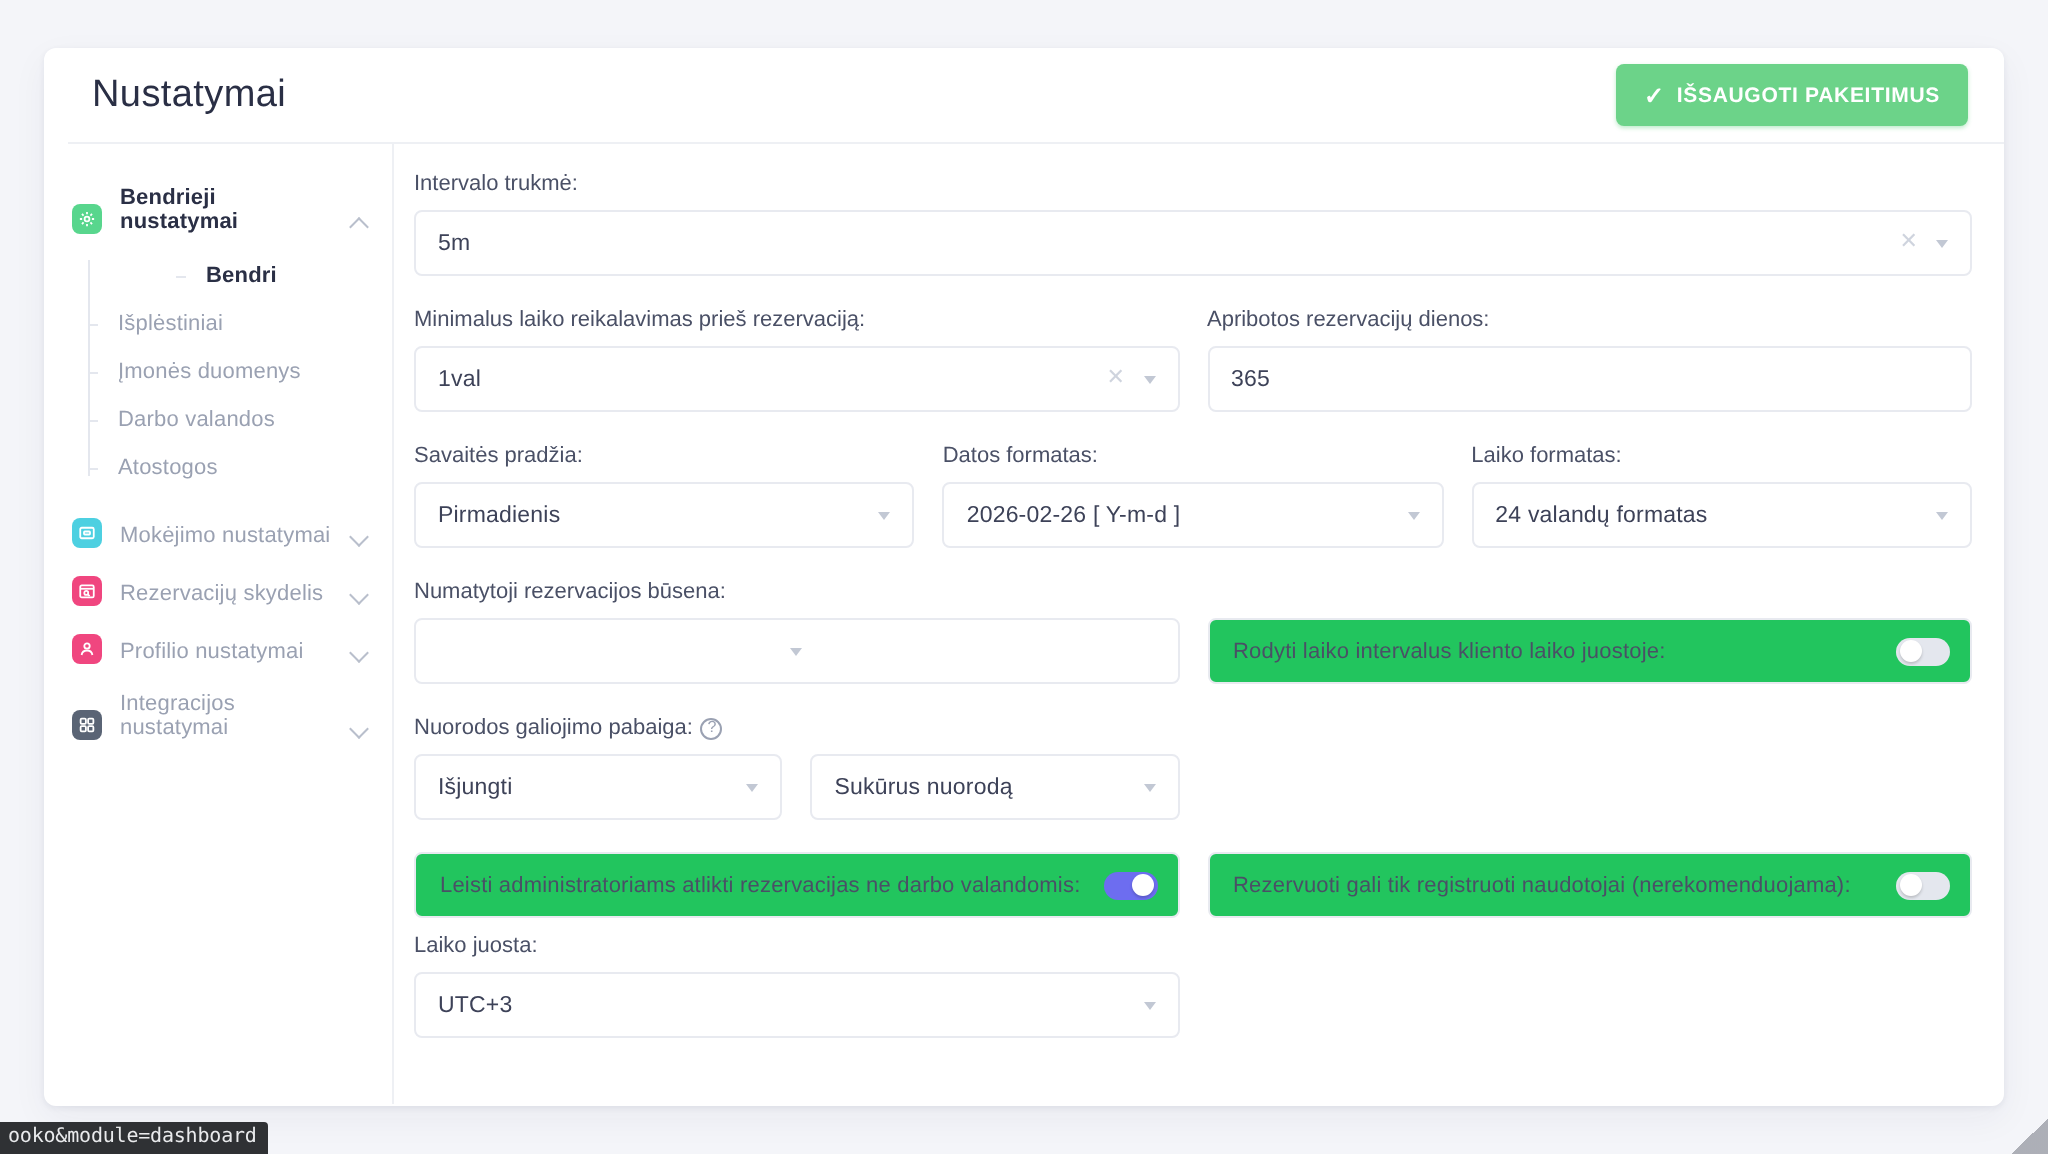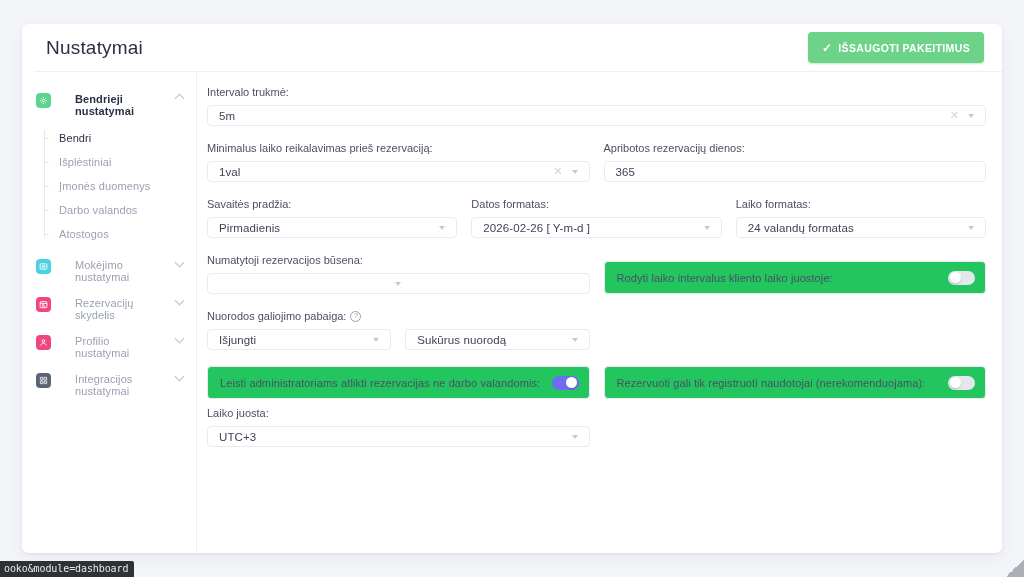--- a/index.html
+++ b/index.html
@@ -58,24 +58,24 @@
 
   
   .sidebar {
     width: 175px;
     flex: 0 0 175px;
     border-right: 1px solid #eef0f4;
     padding: 14px 0 0 0;
   }
   .nav-group { }
   .nav-group-head {
-    display: flex; align-items: flex-start;
+    display: flex; align-items: flex-end;
     padding: 7px 12px 7px 14px;
     cursor: pointer;
-    gap: 24px;
+    gap: 9px;
   }
   .nav-icon {
     width: 15px; height: 15px;
     border-radius: 4px;
     flex: 0 0 15px;
     display: flex; align-items: center; justify-content: center;
     color: #fff;
   }
   .nav-icon svg { display: block; }
   .nav-group-label {
@@ -124,21 +124,21 @@
     cursor: pointer;
     letter-spacing: .1px;
   }
   .subnav-item::before {
     content: "";
     position: absolute;
     left: -13px; top: 50%;
     width: 5px; height: 1px;
     background: #e4e7ee;
   }
-  .subnav-item.active { color: #2a2f45; font-weight: 400; }
+  .subnav-item.active { color: #2a2f45; font-weight: 700; margin-left: 44px; }
 
   
   .content {
     flex: 1;
     padding: 14px 16px 0 10px;
     position: relative;
   }
   .field { margin-bottom: 16px; }
   .field-label {
     font-size: 11px;
@@ -149,21 +149,21 @@
   .help-icon {
     display: inline-flex; align-items: center; justify-content: center;
     width: 11px; height: 11px;
     border: 1px solid #9aa1b2;
     border-radius: 50%;
     font-size: 8px;
     color: #9aa1b2;
     line-height: 1;
   }
   .input {
-    height: 21px;
+    height: 33px;
     border: 1px solid #e8eaf0;
     border-radius: 4px;
     background: #fff;
     display: flex; align-items: center;
     padding: 0 8px 0 11px;
     font-size: 11.5px;
     color: #3d4258;
     position: relative;
     justify-content: center;
   }

